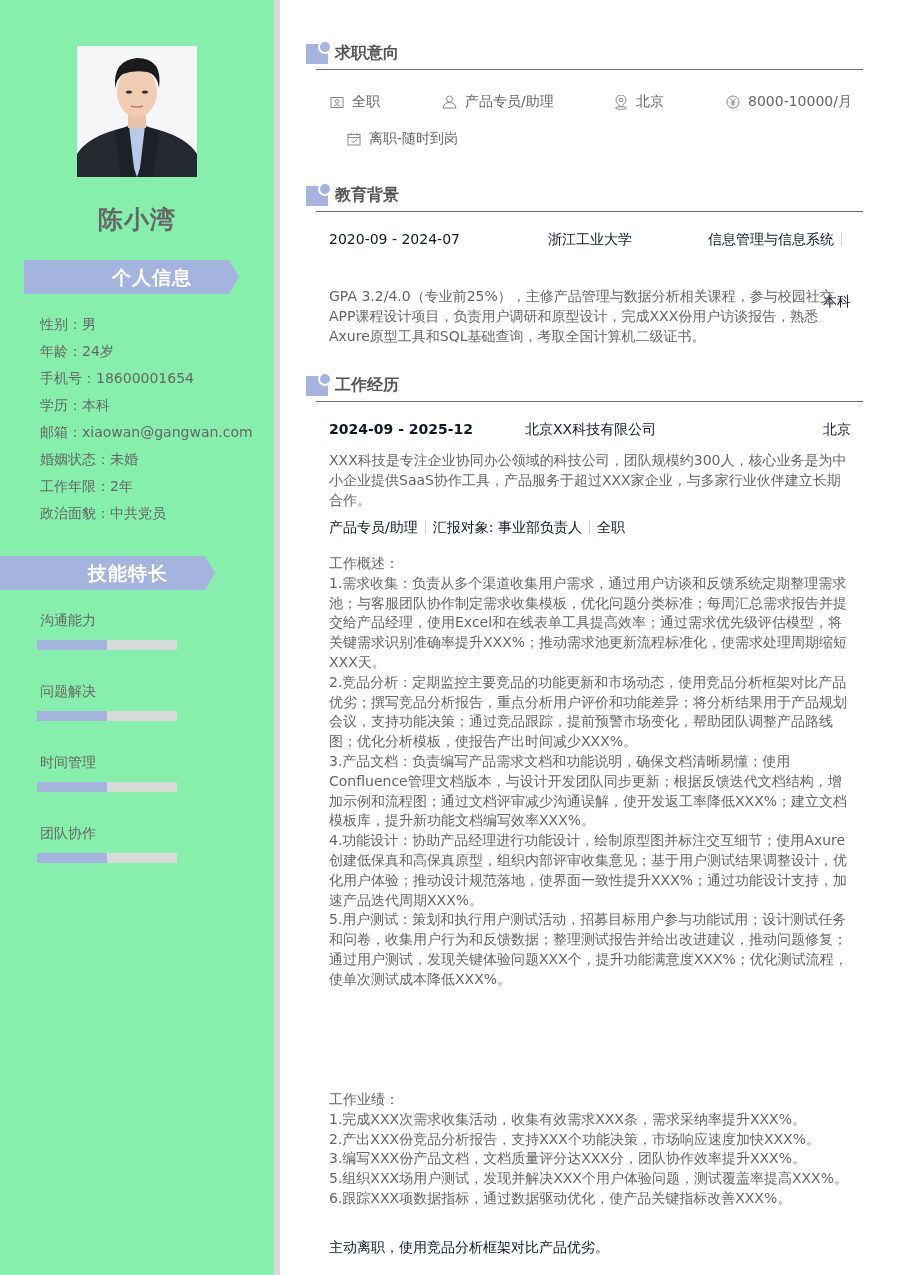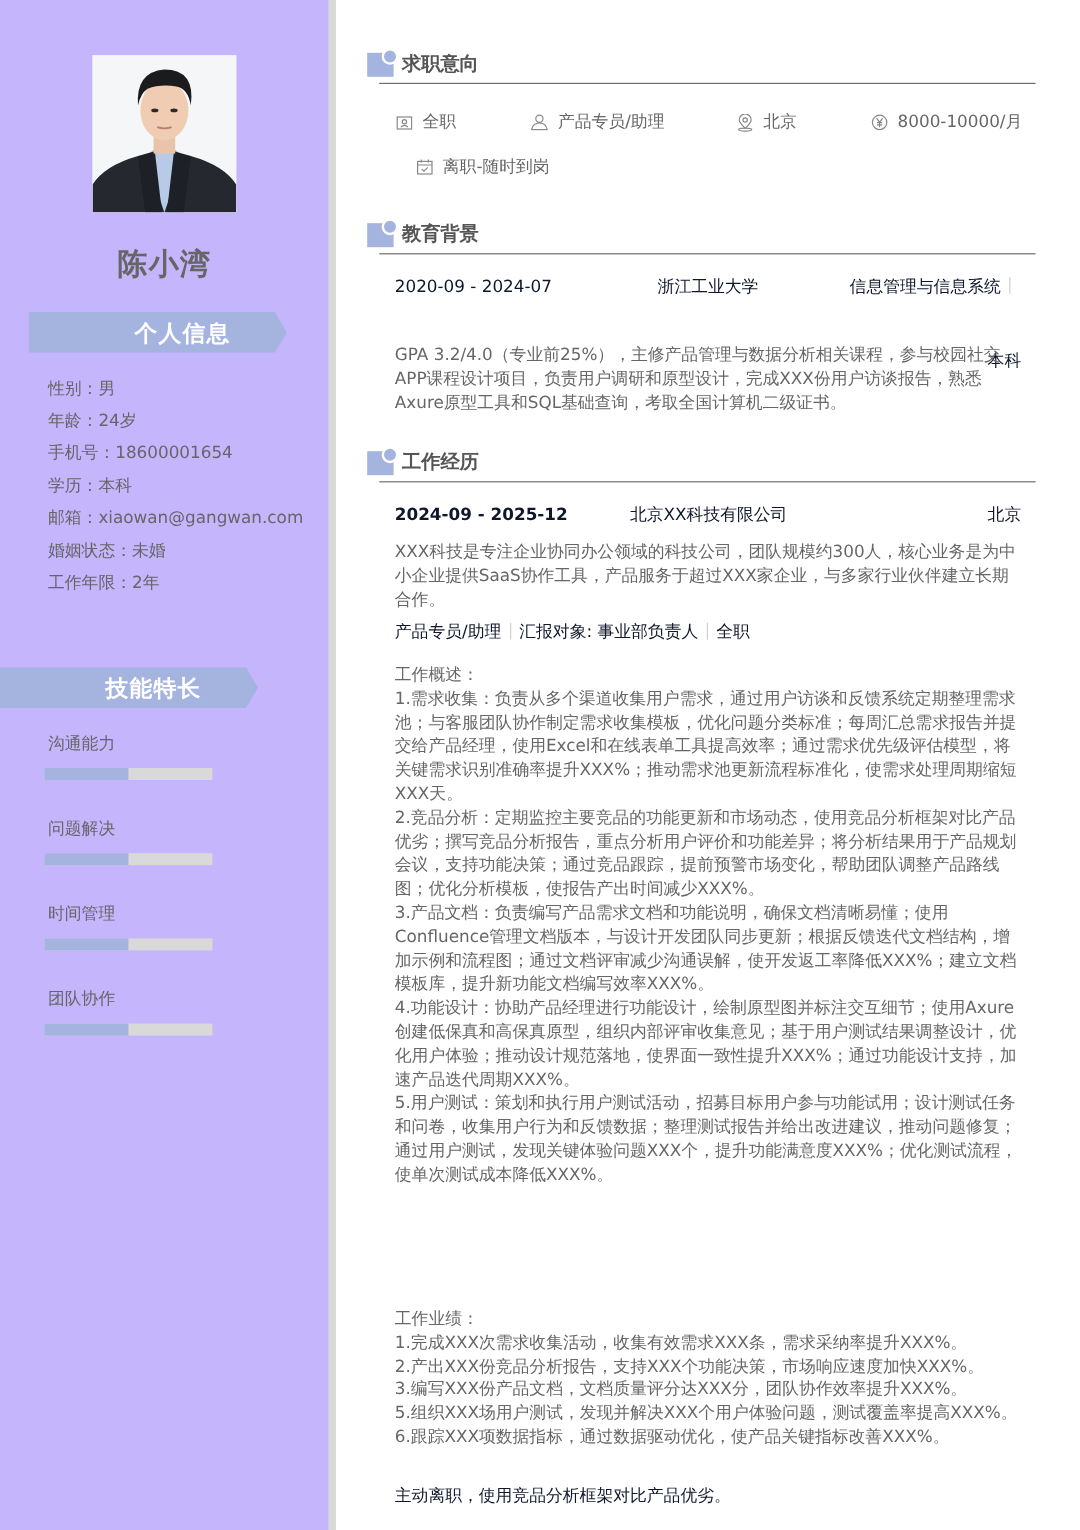--- a/index.html
+++ b/index.html
@@ -1,20 +1,20 @@
 <!DOCTYPE html>
 <html><head>
 <meta charset="utf-8">
 <style>
   * { box-sizing: border-box; margin: 0; padding: 0; }
   html, body { width: 900px; height: 1275px; background: #ffffff; overflow: hidden; }
   body { position: relative; font-family: "DejaVu Sans", "Liberation Sans", sans-serif; color: #595959; }
 
   
-  .left { position: absolute; left: 0; top: 0; width: 274px; height: 1275px; background: #c4b5fd; }
+  .left { position: absolute; left: 0; top: 0; width: 274px; height: 1275px; background: #86efac; }
   .divider { position: absolute; left: 274px; top: 0; width: 6px; height: 1275px; background: #d9d9d9; }
 
   .photo { position: absolute; left: 77px; top: 46px; width: 120px; height: 131px; overflow: hidden; background: #f4f5f7; }
   .photo svg { display: block; }
 
   .name { position: absolute; left: 0; width: 274px; top: 203px; text-align: center; font-size: 25px; font-weight: bold; color: #666666; letter-spacing: 1px; }
 
   .banner { position: absolute; left: 0; width: 215px; height: 34px; background: #a5b4df;
             clip-path: polygon(0 0, 205px 0, 215px 50%, 205px 100%, 0 100%); }
   .banner span { position: absolute; left: 88px; top: 5px; font-size: 19px; font-weight: bold; color: #ffffff; letter-spacing: 1px; }
@@ -85,20 +85,21 @@
   </div>
 
   <div class="info-list">
     <div class="info-row">性别：男</div>
     <div class="info-row">年龄：24岁</div>
     <div class="info-row">手机号：18600001654</div>
     <div class="info-row">学历：本科</div>
     <div class="info-row">邮箱：xiaowan@gangwan.com</div>
     <div class="info-row">婚姻状态：未婚</div>
     <div class="info-row">工作年限：2年</div>
+    <div class="info-row">政治面貌：中共党员</div>
   </div>
 
   <div class="banner banner-skill">
     <span>技能特长</span>
   </div>
 
   <div class="skills">
     <div class="skill">
       <div class="skill-label">沟通能力</div>
       <div class="skill-bar">

